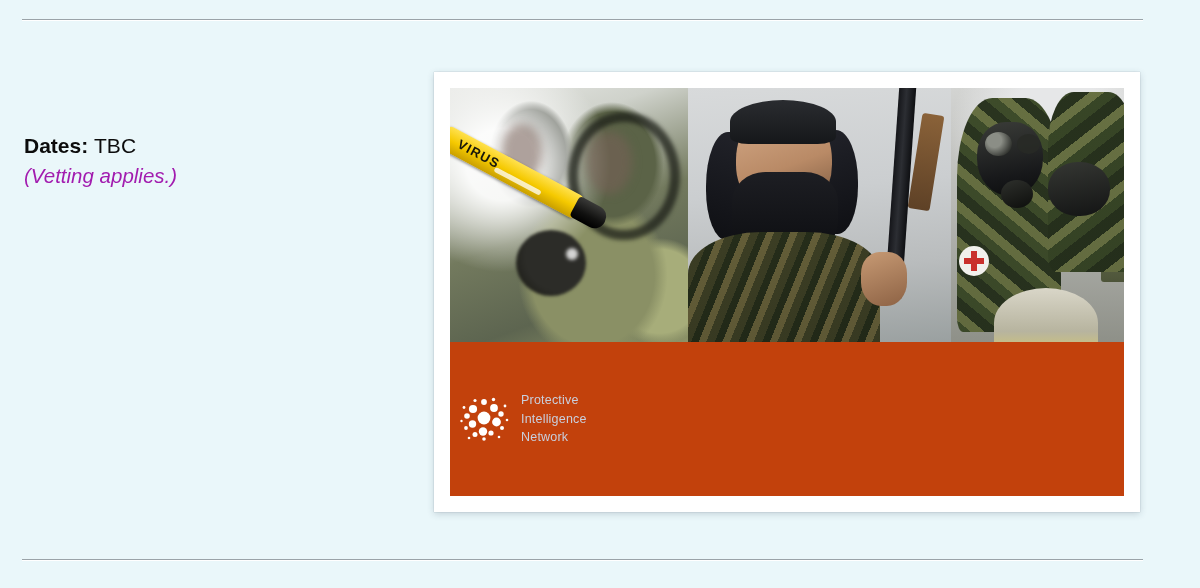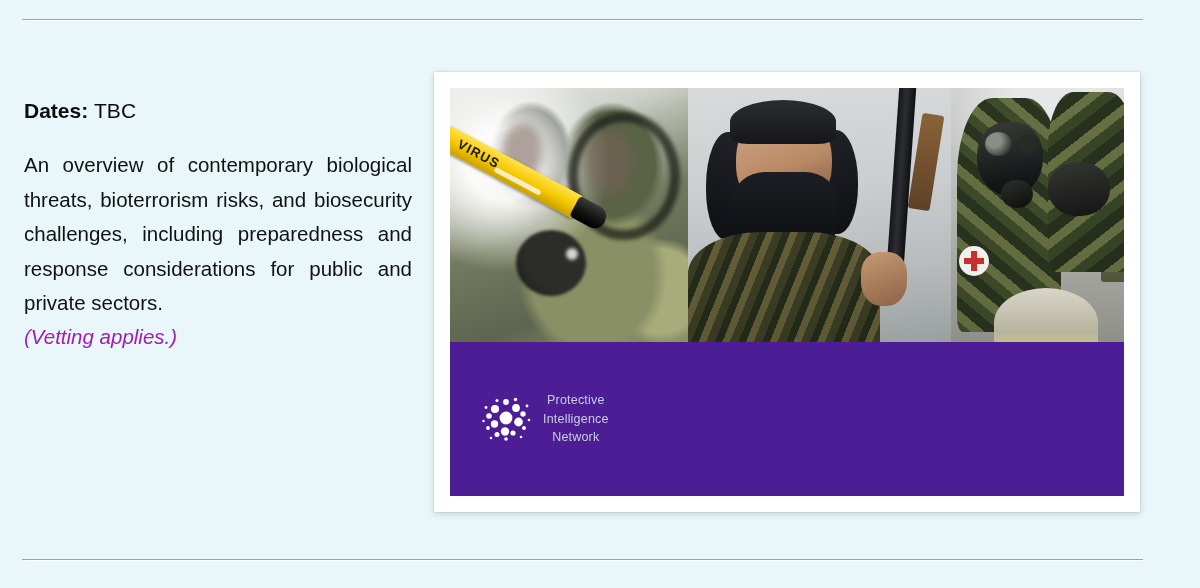--- a/index.html
+++ b/index.html
@@ -50,21 +50,21 @@
     margin: 0;
     font-size: 25px;
     font-weight: bold;
     line-height: 1.28;
     letter-spacing: -0.2px;
     color: #0c0c0c;
     max-width: 414px;
   }
 
   .dates-line {
-    margin: 33px 0 0 0;
+    margin: 68px 0 0 0;
     font-size: 21px;
     line-height: 1.3;
     color: #0c0c0c;
   }
   .dates-label {
     font-weight: bold;
   }
   .dates-value {
     font-weight: normal;
   }
@@ -381,26 +381,25 @@
   .photo-divider {
     position: absolute;
     top: 0; bottom: 0;
     width: 3px;
     background: #ffffff;
   }
 
   
   .banner {
     flex: 1;
-    background: #4c1d95;
+    background: #c2410c;
     display: flex;
     align-items: center;
-    padding: 0 0 0 30px;
+    padding: 0 0 0 8px;
     box-sizing: border-box;
-    text-align: center;
   }
 
   .brand {
     display: flex;
     align-items: center;
     flex: 0 0 auto;
     width: 186px;
   }
   .brand-mark {
     width: 52px;
@@ -434,21 +433,20 @@
 
 <div class="content">
 
   <div class="text-col">
 
 
     <p class="dates-line">
       <span class="dates-label">Dates:</span><span>&nbsp;</span><span class="dates-value">TBC</span>
     </p>
 
-    <p class="description">An overview of contemporary biological threats, bioterrorism risks, and biosecurity challenges, including preparedness and response considerations for public and private sectors.</p>
 
     <p class="vetting-note">(Vetting applies.)</p>
   </div>
 
   <div class="card-wrap">
     <div class="card">
       <div class="card-inner">
 
         <div class="photo-strip">
 

